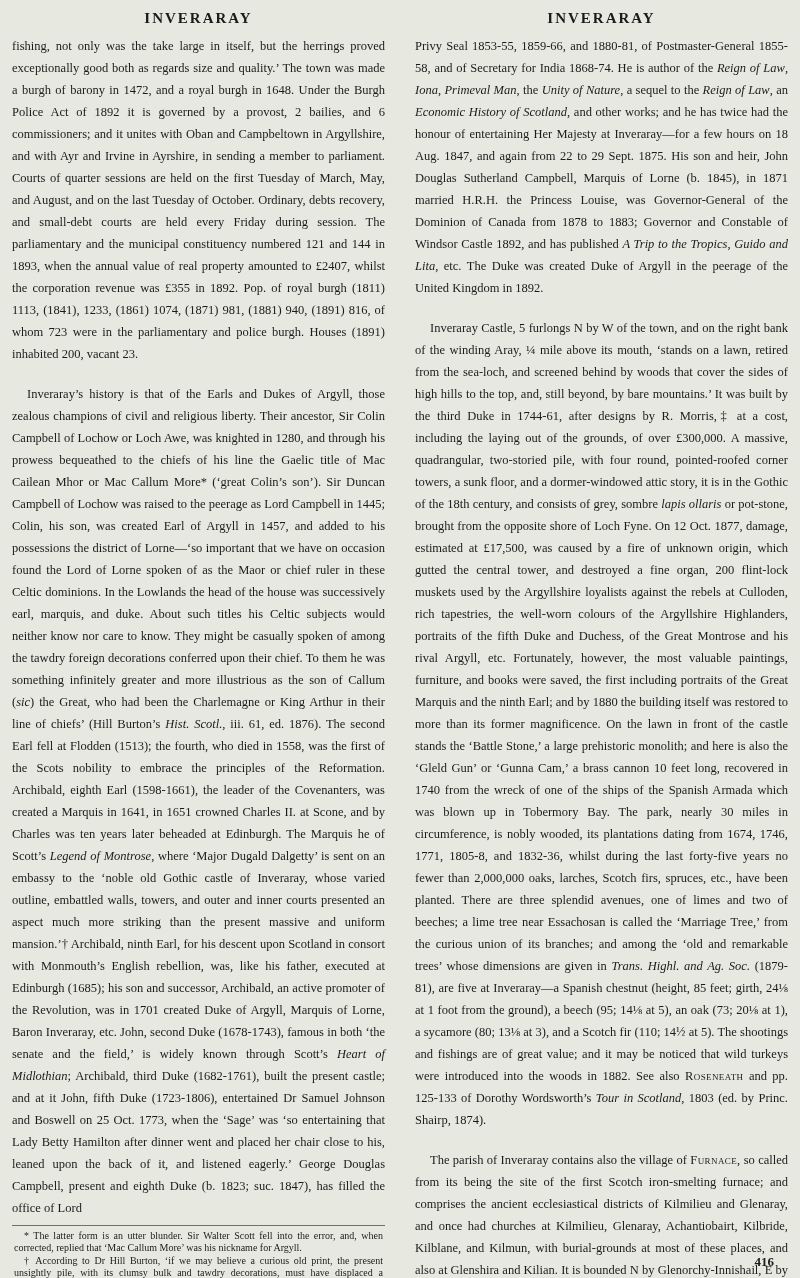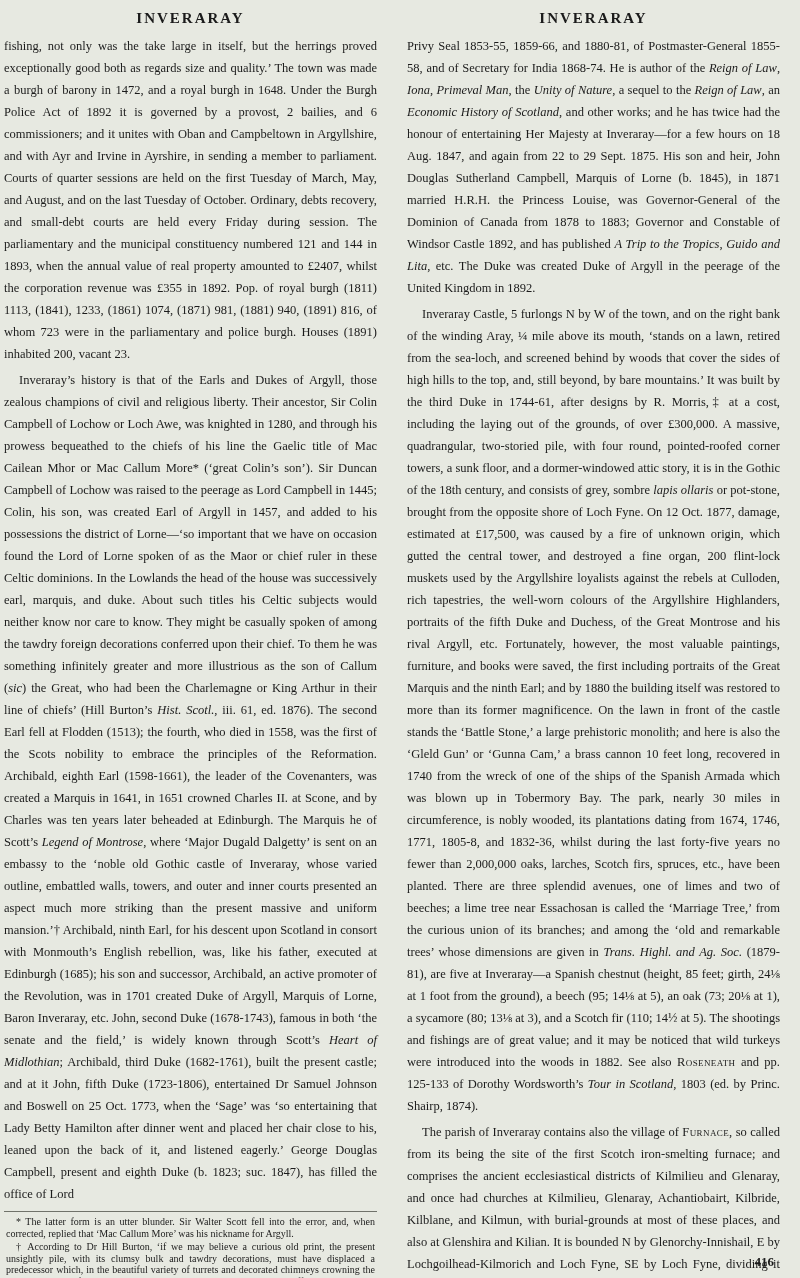--- a/index.html
+++ b/index.html
@@ -9,21 +9,21 @@
     background: #e7e9e1;
     color: #1b1b1b;
     font-family: "Liberation Serif", "DejaVu Serif", serif;
     overflow: hidden;
   }
   .page {
     position: relative;
     box-sizing: border-box;
     width: 800px;
     height: 1278px;
-    padding: 8px 12px 6px 4px;
+    padding: 8px 12px 6px 12px;
   }
   .columns {
     display: flex;
     gap: 30px;
   }
   .col {
     width: 373px;
     flex: 0 0 373px;
   }
   .col-header {
@@ -33,21 +33,21 @@
     letter-spacing: 2px;
     margin: 2px 0 8px 0;
   }
   .col-body p {
     margin: 0;
     font-size: 12.5px;
     line-height: 22px;
     text-align: justify;
     text-justify: inter-word;
   }
-  .col-body p.indent { text-indent: 15px; margin-top: 4px; }
+  .col-body p.indent { text-indent: 15px; margin-top: 18px; }
   .footnote-sep {
     height: 1px;
     background: #70726a;
     margin: 6px 0 4px 0;
   }
   .footnotes p {
     margin: 2px;
     font-size: 10px;
     line-height: 11.5px;
     text-align: justify;

